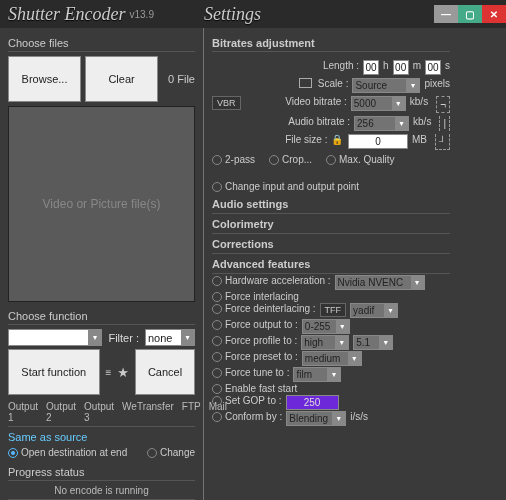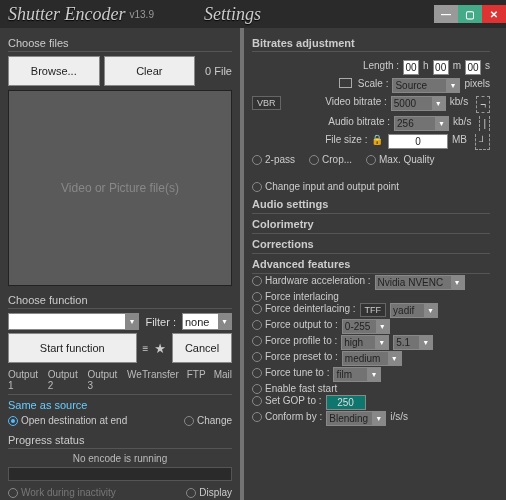--- a/index.html
+++ b/index.html
@@ -6,25 +6,25 @@
 body{background:#3a3a3a;color:#ddd;font-size:11px;width:506px;height:500px;overflow:hidden}
 .titlebar{background:#2a2a2a;display:flex;align-items:center;padding:2px 0 2px 8px;height:28px}
 .title-main{font-family:Georgia,serif;font-style:italic;font-size:18px;color:#ccc;text-shadow:0 1px 1px #000}
 .ver{font-size:10px;color:#999;margin-left:4px}
 .title-set{font-family:Georgia,serif;font-style:italic;font-size:18px;color:#ccc;margin-left:50px;text-shadow:0 1px 1px #000}
 .winbtns{display:flex;margin-left:auto}
 .wb{width:24px;height:18px;color:#fff;display:flex;align-items:center;justify-content:center;font-size:10px;font-weight:bold}
 .wb.min{background:#999}.wb.max{background:#4a8}.wb.cls{background:#d33}
 .cols{display:flex;height:472px}
 .col{padding:6px 8px}
-.left{width:244px;border-right:4px solid #737373}
+.left{width:204px;border-right:1px solid #737373}
 .right{width:254px;overflow:hidden}
 .sect{color:#ccc;font-size:11px;margin:3px 0 4px;border-bottom:1px solid #555;padding-bottom:2px}
 .btnrow{display:flex;gap:4px;align-items:center}
-.btn{background:#eee;color:#222;border:1px solid #888;padding:8px 0;font-size:11px;text-align:center;cursor:pointer}
+.btn{background:#eee;color:#222;border:1px solid #888;padding:16px 0;font-size:11px;text-align:center;cursor:pointer}
 .btn.half{flex:1}
 .fcount{color:#ccc;font-size:11px;margin-left:6px}
 .filebox{background:#5a5a5a;border:1px solid #222;height:196px;margin-top:4px;display:flex;align-items:center;justify-content:center;color:#888;font-size:12px}
 .row{display:flex;align-items:center;gap:6px;margin:3px 0}
 .sel,.inp{background:#fff;color:#222;border:1px solid #888;font-size:11px;padding:1px 2px;height:17px}
 .sel{padding-right:14px;position:relative;display:inline-flex;align-items:center}
 .dd{position:absolute;right:0;top:0;width:13px;height:100%;background:#888;display:flex;align-items:center;justify-content:center}
 .dd::after{content:"▾";color:#fff;font-size:8px}
 .star{color:#ccc;font-size:13px}
 .menu{color:#ccc;font-size:10px}
@@ -278,21 +278,21 @@
           <span class="lbl">
             <span class="radio"></span>
             <span>Enable fast start</span>
           </span>
         </div>
     <div class="rrow">
           <span class="lbl">
             <span class="radio"></span>
             <span>Set GOP to :</span>
           </span>
-          <span class="numbox" style="width:40px;background:#0f766e;color:#ddd">250</span>
+          <span class="numbox" style="width:53px;background:#6d28d9;color:#ddd">250</span>
         </div>
     <div class="rrow">
           <span class="lbl">
             <span class="radio"></span>
             <span>Conform by :</span>
           </span>
           <span class="wbox" style="width:60px">
             <span>Blending</span>
             <span class="dd"></span>
           </span>

